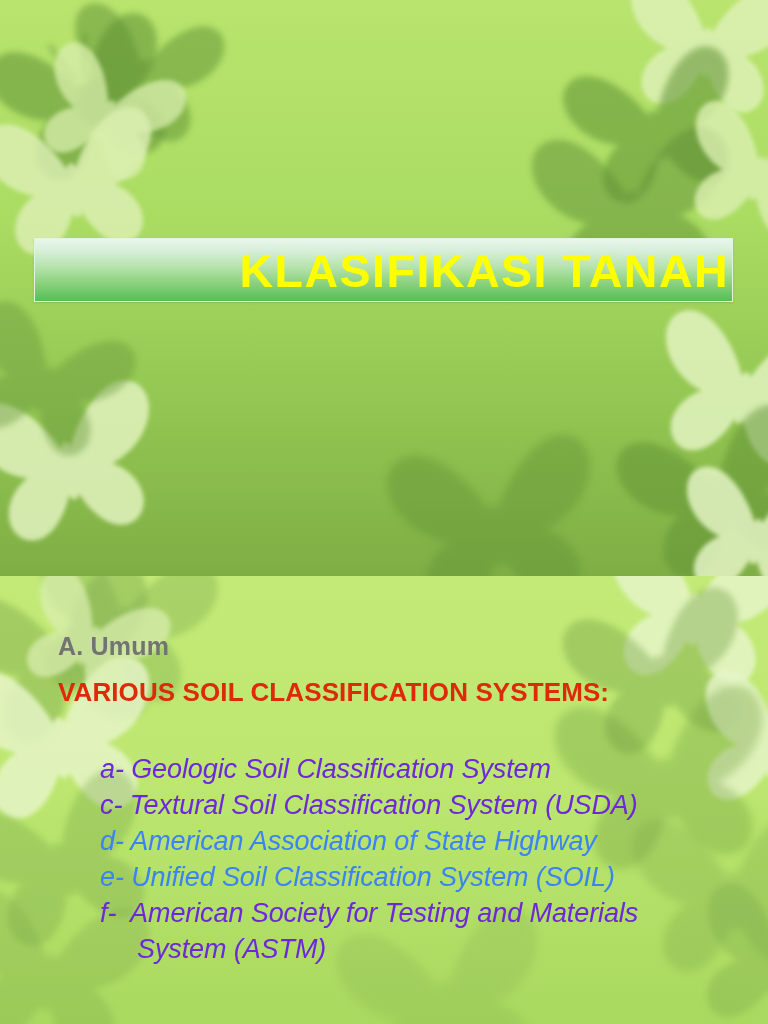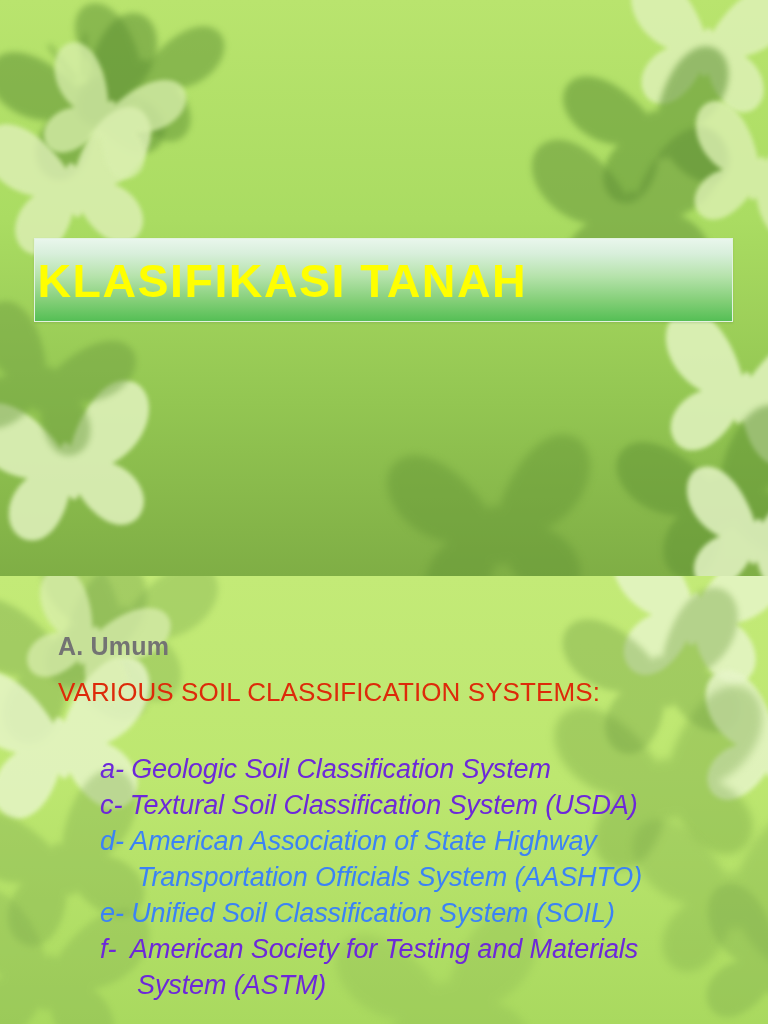--- a/index.html
+++ b/index.html
@@ -56,32 +56,32 @@
     transform-origin: 50% 50%;
   }
   .bfly svg { display: block; }
 
   
   .title-banner {
     position: absolute;
     left: 34px;
     top: 238px;
     width: 699px;
-    height: 84px;
+    height: 64px;
     box-sizing: border-box;
     border: 1px solid #e3f3e0;
     background: linear-gradient(to bottom,
         #e9f6ec 0%,
         #d8efdb 18%,
         #b6e3ac 45%,
         #84cf78 75%,
         #55bf55 100%);
     display: flex;
     align-items: center;
-    justify-content: flex-start;
+    justify-content: flex-end;
     box-shadow: 0 1px 2px rgba(60,90,40,0.18);
   }
   .title-text {
     font-family: "Liberation Sans", sans-serif;
     font-weight: bold;
     font-size: 47px;
     line-height: 1;
     letter-spacing: 1.5px;
     color: #ffff00;
     white-space: nowrap;
@@ -97,21 +97,21 @@
     font-weight: bold;
     color: #737373;
     letter-spacing: 0.2px;
     white-space: nowrap;
   }
   .heading-various {
     position: absolute;
     left: 58px;
     top: 677px;
     font-size: 26px;
-    font-weight: normal;
+    font-weight: bold;
     color: #dd2a0a;
     letter-spacing: 0.1px;
     white-space: nowrap;
   }
 
   .sys-list {
     position: absolute;
     left: 100px;
     top: 751px;
     width: 660px;
@@ -436,21 +436,20 @@
 
 
     <div class="sys-item c-black">
       <span>c-</span>
       <span>Textural Soil Classification System (USDA)</span>
     </div>
 
     <div class="sys-item wrap c-blue">
       <span>d-</span>
       <span>American Association of State Highway</span>
-      <span class="cont">Transportation Officials System (AASHTO)</span>
     </div>
 
     <div class="sys-item c-blue">
       <span>e-</span>
       <span>Unified Soil Classification System (SOIL)</span>
     </div>
 
     <div class="sys-item wrap c-black">
       <span>f-</span>&nbsp;
       <span>American Society for Testing and Materials</span>

